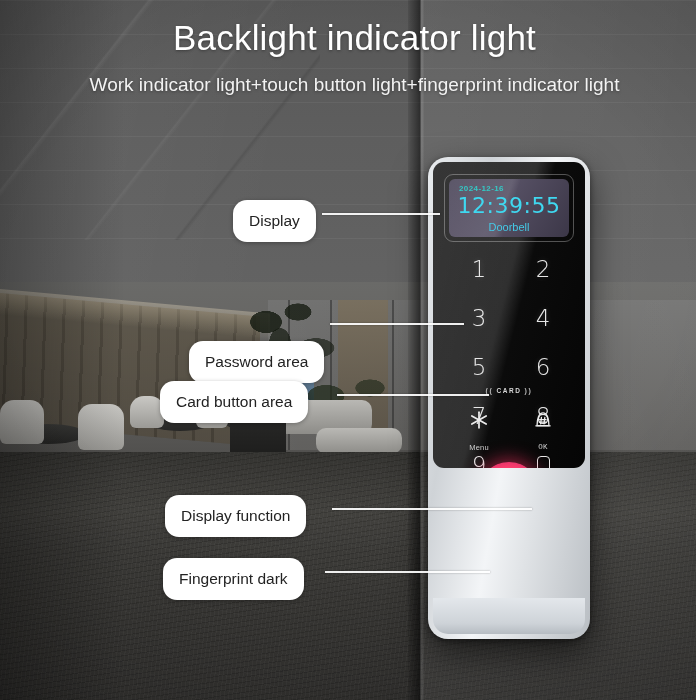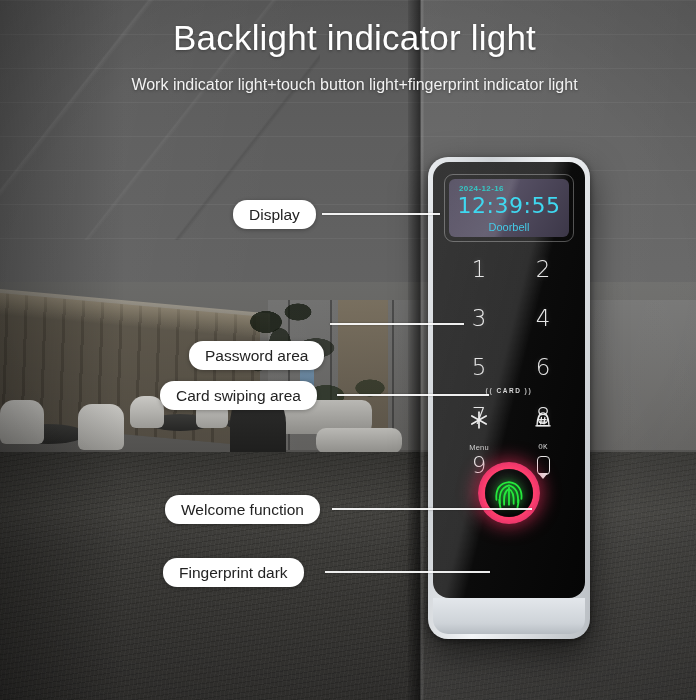--- a/index.html
+++ b/index.html
@@ -168,41 +168,41 @@
   .title {
     margin-top: 18px;
     font-size: 35px;
     font-weight: 400;
     letter-spacing: .2px;
     color: #ffffff;
     text-shadow: 0 1px 3px rgba(0,0,0,.35);
   }
   .subtitle {
     margin-top: 13px;
-    font-size: 16px;
+    font-size: 19px;
     font-weight: 400;
     line-height: 28px;
     color: #f2f2f2;
     text-shadow: 0 1px 3px rgba(0,0,0,.35);
   }
 
   
   .device {
     position: absolute;
     left: 428px; top: 157px;
     width: 162px; height: 482px;
     border-radius: 20px;
     background: linear-gradient(100deg, #e9ecef 0%, #cfd3d7 26%, #f3f5f7 52%, #b9bec3 100%);
     box-shadow: 0 14px 34px rgba(0,0,0,.55), 0 2px 6px rgba(0,0,0,.45);
     padding: 5px;
   }
   .device-face {
     position: relative;
-    width: 100%; height: 436px;
-    border-radius: 16px;
+    width: 100%; height: 306px;
+    border-radius: 11px;
     background:
       linear-gradient(104deg, #272727 0%, #2a2a2a 46%, #0b0b0b 54%, #050505 100%);
     overflow: hidden;
   }
   .face-gloss {
     position: absolute; left: 0; top: 0; width: 100%; height: 100%;
     background: linear-gradient(104deg, rgba(255,255,255,.07) 0%, rgba(255,255,255,.03) 44%, rgba(255,255,255,0) 54%);
     pointer-events: none;
   }
   .device-base {
@@ -330,21 +330,21 @@
     border-radius: 50%;
     background: radial-gradient(circle at 40% 34%, #1c1c1c, #060606 75%);
     display: flex; align-items: center; justify-content: center;
   }
   .fp-svg { filter: drop-shadow(0 0 5px rgba(40,255,70,.75)); }
 
   
   .callout { position: absolute; }
   .pill {
     position: absolute;
-    height: 29px;
+    height: 42px;
     padding: 8px 16px;
     display: flex; align-items: center; justify-content: center;
     background: #ffffff;
     color: #232323;
     font-size: 15.5px;
     border-radius: 14px;
     white-space: nowrap;
     box-shadow: 0 1px 4px rgba(0,0,0,.30);
   }
   .leader {
@@ -497,26 +497,26 @@
     <div class="pill" style="left:233px; top:200px;">Display</div>
   </div>
 
   <div class="callout">
     <div class="leader" style="left:330px; top:323px; width:134px;"></div>
     <div class="pill" style="left:189px; top:310px;margin-top:31px;">Password area</div>
   </div>
 
   <div class="callout">
     <div class="leader" style="left:337px; top:394px; width:152px;"></div>
-    <div class="pill" style="left:160px; top:381px;">Card swiping area</div>
+    <div class="pill" style="left:160px; top:381px;">Card button area</div>
   </div>
 
   <div class="callout">
     <div class="leader" style="left:332px; top:508px; width:200px;"></div>
-    <div class="pill" style="left:165px; top:495px;">Welcome function</div>
+    <div class="pill" style="left:165px; top:495px;">Display function</div>
   </div>
 
   <div class="callout">
     <div class="leader" style="left:325px; top:571px; width:165px;"></div>
     <div class="pill" style="left:163px; top:558px;">Fingerprint dark</div>
   </div>
 
 </div>
 
 </body></html>

